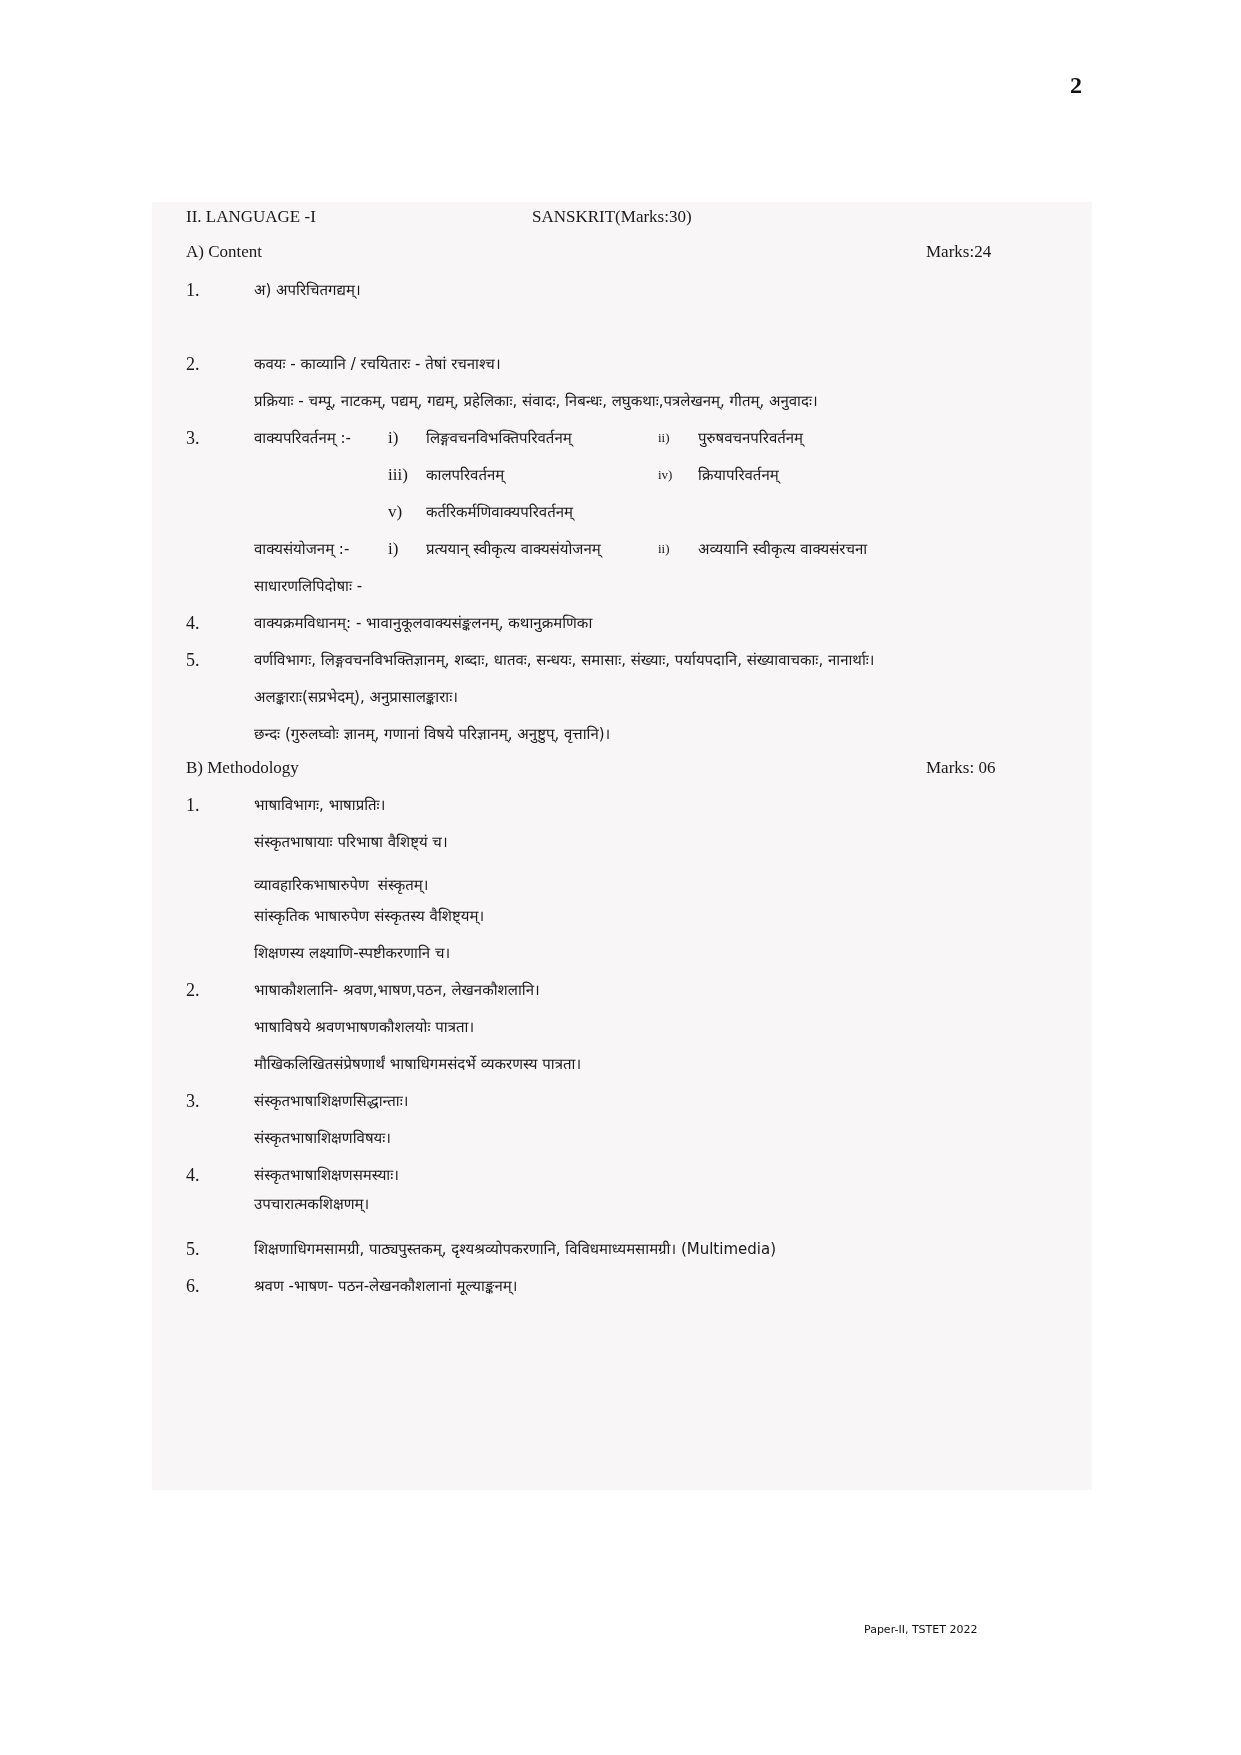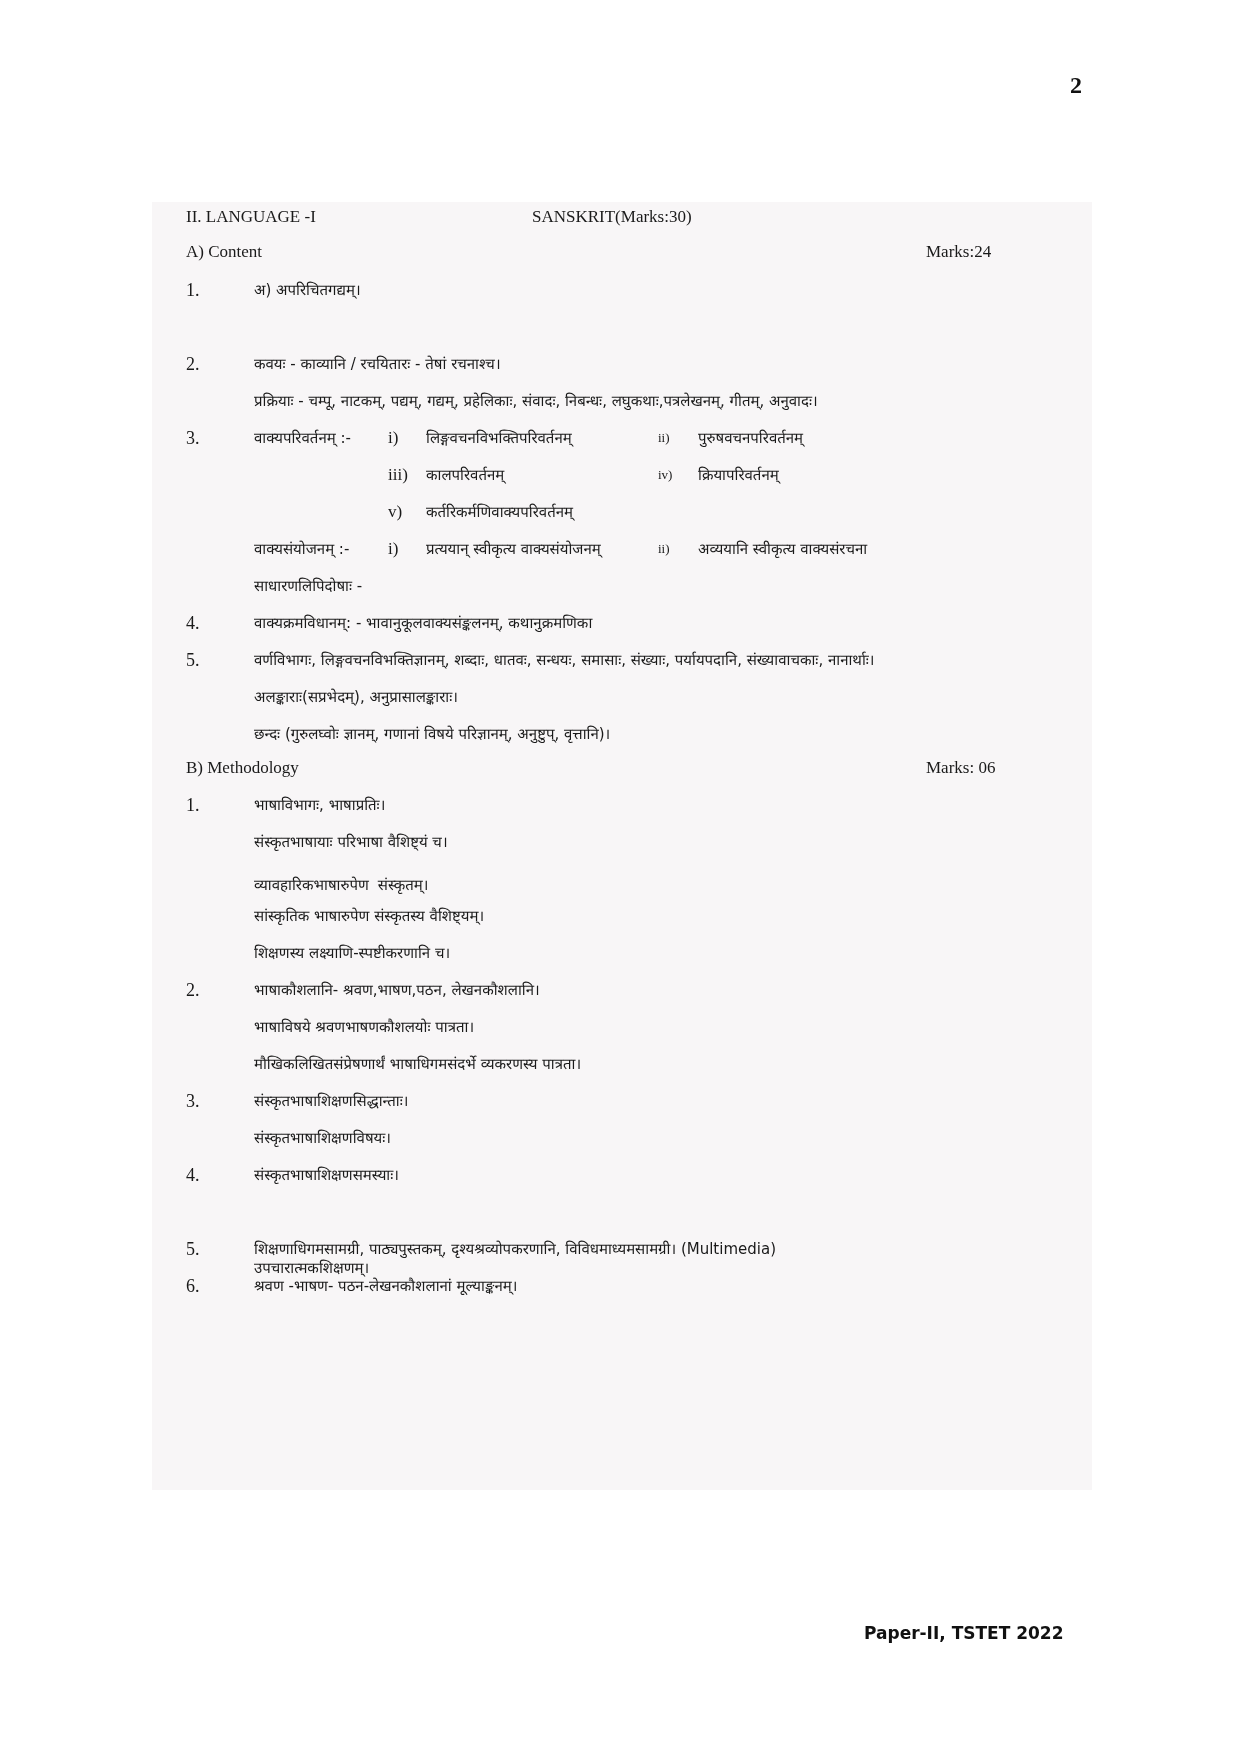--- a/index.html
+++ b/index.html
@@ -65,22 +65,22 @@
       position: absolute;
       left: 774px;
     }
     .title-left { position: absolute; left: 34px; }
     .title-center { position: absolute; left: 380px; }
     .footer {
       position: absolute;
       left: 864px;
       top: 1623px;
       font-family: "DejaVu Sans", "Liberation Sans", sans-serif;
-      font-weight: bold;
-      font-size: 17px;
+      font-weight: normal;
+      font-size: 11px;
       color: #111;
     }
   </style>
 </head>
 <body>
 
 <div class="page-number">2</div>
 
 <div class="panel">
 
@@ -190,21 +190,21 @@
     <span class="c1">संस्कृतभाषाशिक्षणसिद्धान्ताः।</span>
   </div>
   <div class="row dev" style="top:921px;">
     <span class="c1">संस्कृतभाषाशिक्षणविषयः।</span>
   </div>
 
   <div class="row dev" style="top:958px;">
     <span class="num">4.</span>
     <span class="c1">संस्कृतभाषाशिक्षणसमस्याः।</span>
   </div>
-  <div class="row dev" style="top:1051px;text-decoration:underline;">
+  <div class="row dev" style="top:987px;text-decoration:underline;">
     <span class="c1">उपचारात्मकशिक्षणम्।</span>
   </div>
 
   <div class="row dev" style="top:1032px;">
     <span class="num">5.</span>
     <span class="c1">शिक्षणाधिगमसामग्री, पाठ्यपुस्तकम्, दृश्यश्रव्योपकरणानि, विविधमाध्यमसामग्री। (Multimedia)</span>
   </div>
 
   <div class="row dev" style="top:1069px;">
     <span class="num">6.</span>

